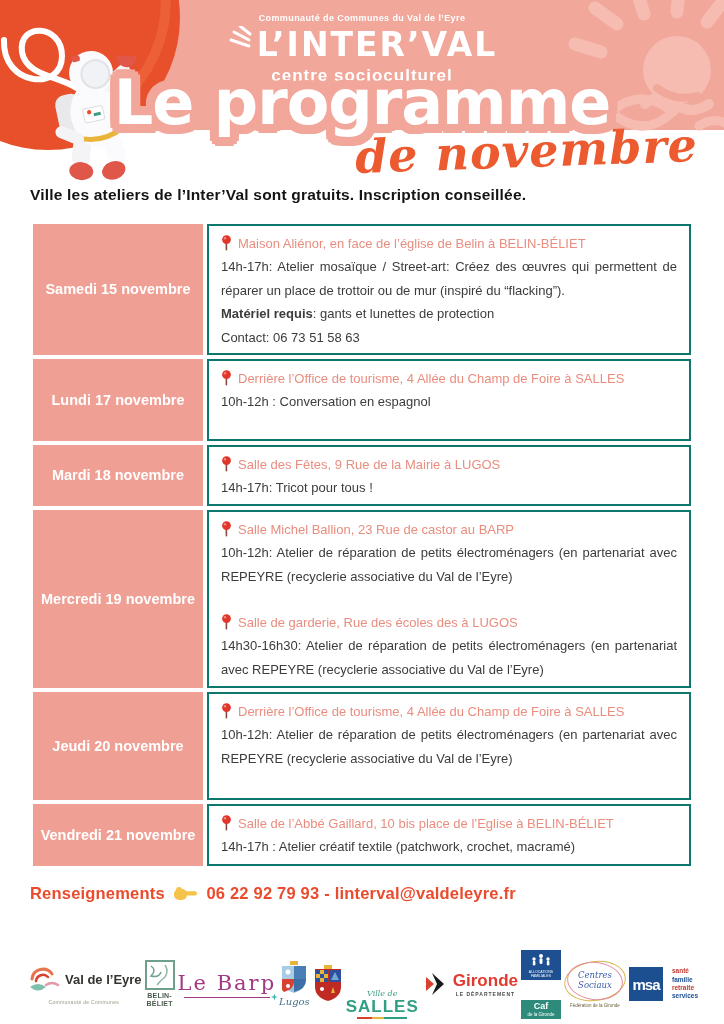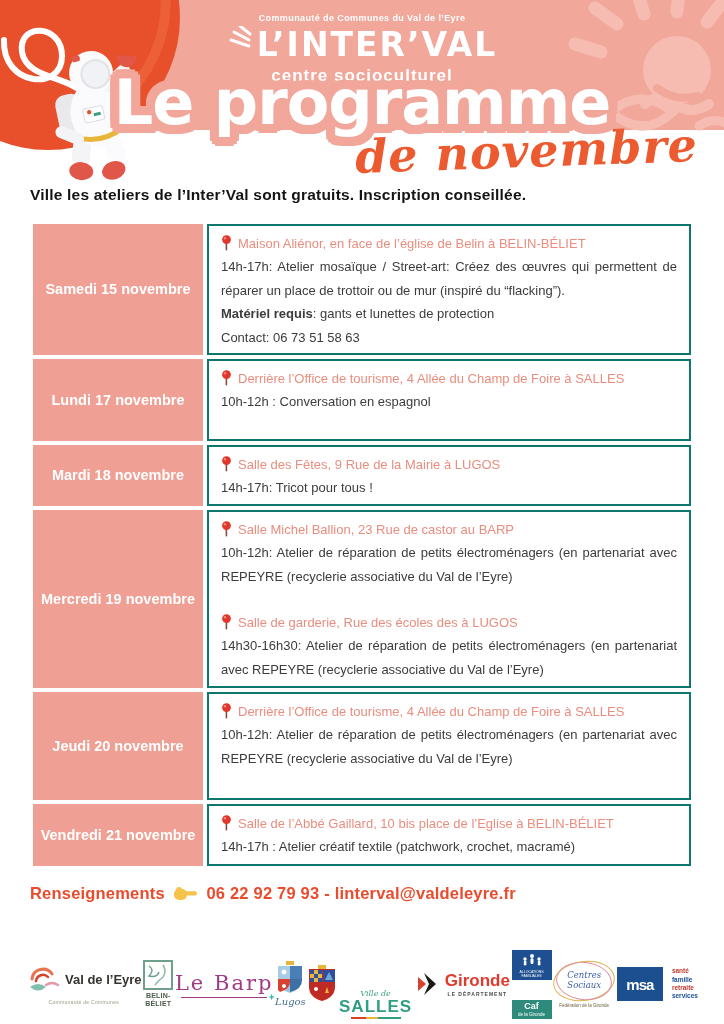--- a/index.html
+++ b/index.html
@@ -81,21 +81,21 @@
              align-items:center; justify-content:flex-end; }
   .caf-alloc { color:#ffffff; font-size:3.5px; line-height:1.2; padding-bottom:1px; }
   .caf-band { width:40px; background:#2E8B7B; color:#fff; font-size:9px; font-weight:bold; line-height:1; padding:2px 0 1px;margin-top:20px; }
   .caf-sub { width:40px; background:#2E8B7B; color:#fff; font-size:4.5px; padding-bottom:2px; }
   .cs-oval { position:relative; width:62px; height:40px; display:flex; flex-direction:column;
              justify-content:center; }
   .cs-oval::before { content:""; position:absolute; inset:0; border:1.5px solid #d9b54a; border-radius:50%; transform:rotate(-8deg); }
   .cs-oval::after { content:""; position:absolute; inset:1px 3px; border:1px solid #e48ca0; border-radius:50%; transform:rotate(6deg); }
   .cs-t { font-size:8.5px; font-style:italic; color:#3a5da8; font-family:"DejaVu Serif", serif; line-height:1.1; z-index:1; }
   .cs-s { font-size:4.5px; color:#6b5f3a; margin-top:2px; }
-  .msa-sq { width:46px; height:34px; background:#1B4F8F; color:#fff; display:flex; align-items:center;
+  .msa-sq { width:34px; height:34px; background:#1B4F8F; color:#fff; display:flex; align-items:center;
             justify-content:center; font-size:15px; font-weight:bold; letter-spacing:-1px; }
   .msa-words { display:flex; flex-direction:column; align-items:flex-start; margin-left:4px; }
   .msa-words span { font-size:6.5px; font-weight:bold; line-height:1.3; }
   .msa-w1,.msa-w3 { color:#c13a30; } .msa-w2,.msa-w4 { color:#1B4F8F; }
 </style>
 </head>
 <body>
 
 <div class="page">
 

